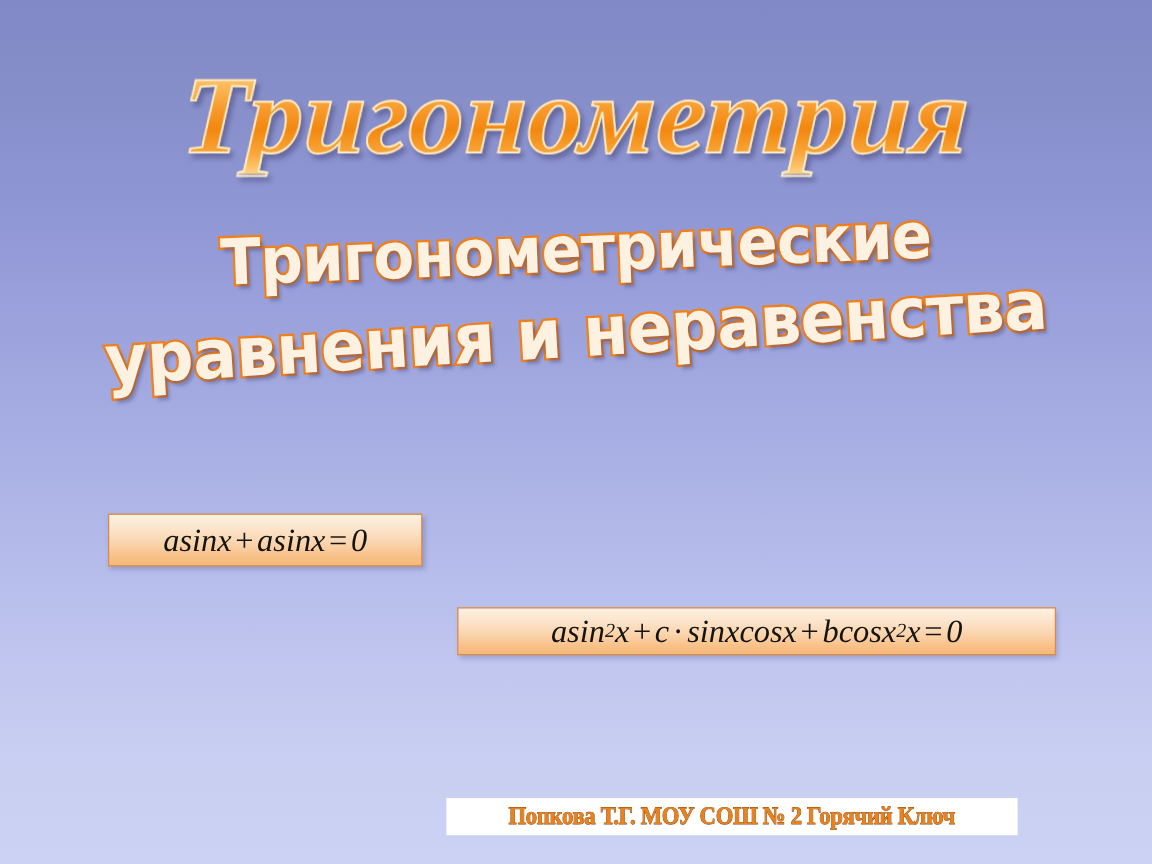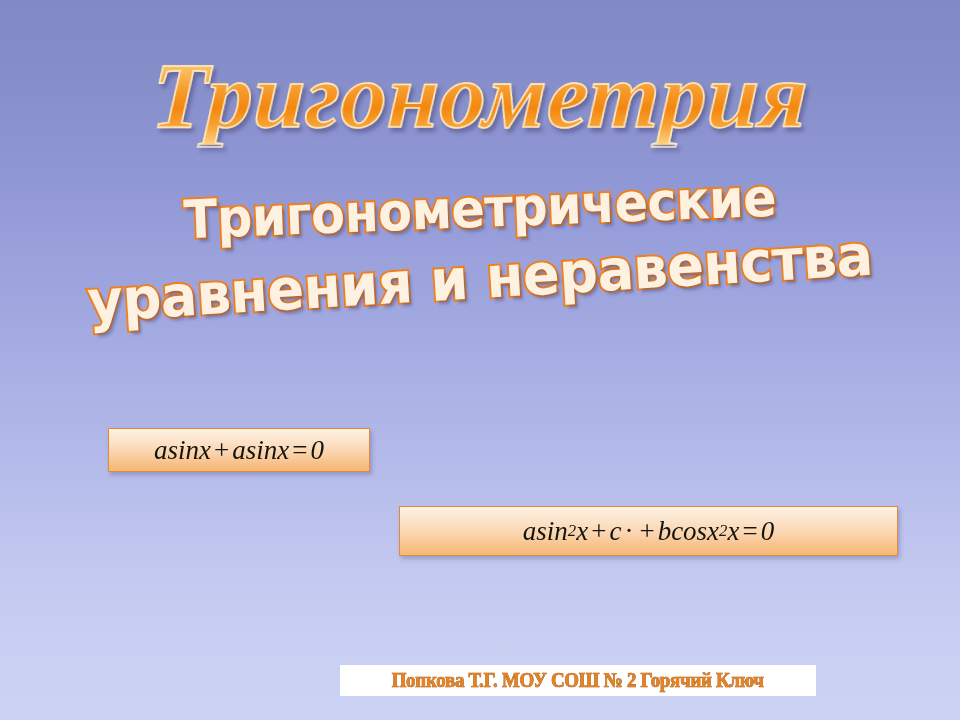--- a/index.html
+++ b/index.html
@@ -104,50 +104,49 @@
         #f6b878 100%);
     border: 1px solid #e08a3c;
     box-shadow: 2px 3px 4px rgba(70,70,120,0.30);
     display: flex;
     align-items: center;
     justify-content: center;
     font-family: "Liberation Serif", "DejaVu Serif", serif;
     font-style: italic;
     color: #14140f;
     white-space: nowrap;
-    margin-left: 18px;
   }
   #formula-1 {
     left: 90px;
     top: 428px;
     width: 262px;
     height: 44px;
     font-size: 27px;
   }
   #formula-2 {
     left: 381px;
     top: 506px;
     width: 499px;
-    height: 50px;
+    height: 40px;
     font-size: 27px;
   }
   .formula-box sup {
     font-size: 0.62em;
     vertical-align: super;
     line-height: 0;
   }
   .op {
     font-style: normal;
     padding: 0 3px;
   }
 
   
   #footer-box {
     position: absolute;
-    left: 340px;
+    left: 372px;
     top: 665px;
     width: 476px;
     height: 31px;
     background: #ffffff;
     display: flex;
     align-items: center;
     justify-content: center;
     overflow: hidden;
   }
   #footer-text {
@@ -184,20 +183,21 @@
     <span>0</span>
   </div>
 
   <div class="formula-box" id="formula-2">
     <span>asin</span>
       <sup>2</sup>
       <span>x</span>
     <span class="op">+</span>
     <span>c</span>
     <span class="op">·</span>
+    <span>sinxcosx</span>
     <span class="op">+</span>
     <span>bcosx</span>
       <sup>2</sup>
       <span>x</span>
     <span class="op">=</span>
     <span>0</span>
   </div>
 
   <div id="footer-box">
     <span id="footer-text">Попкова Т.Г. МОУ СОШ № 2 Горячий Ключ</span>

